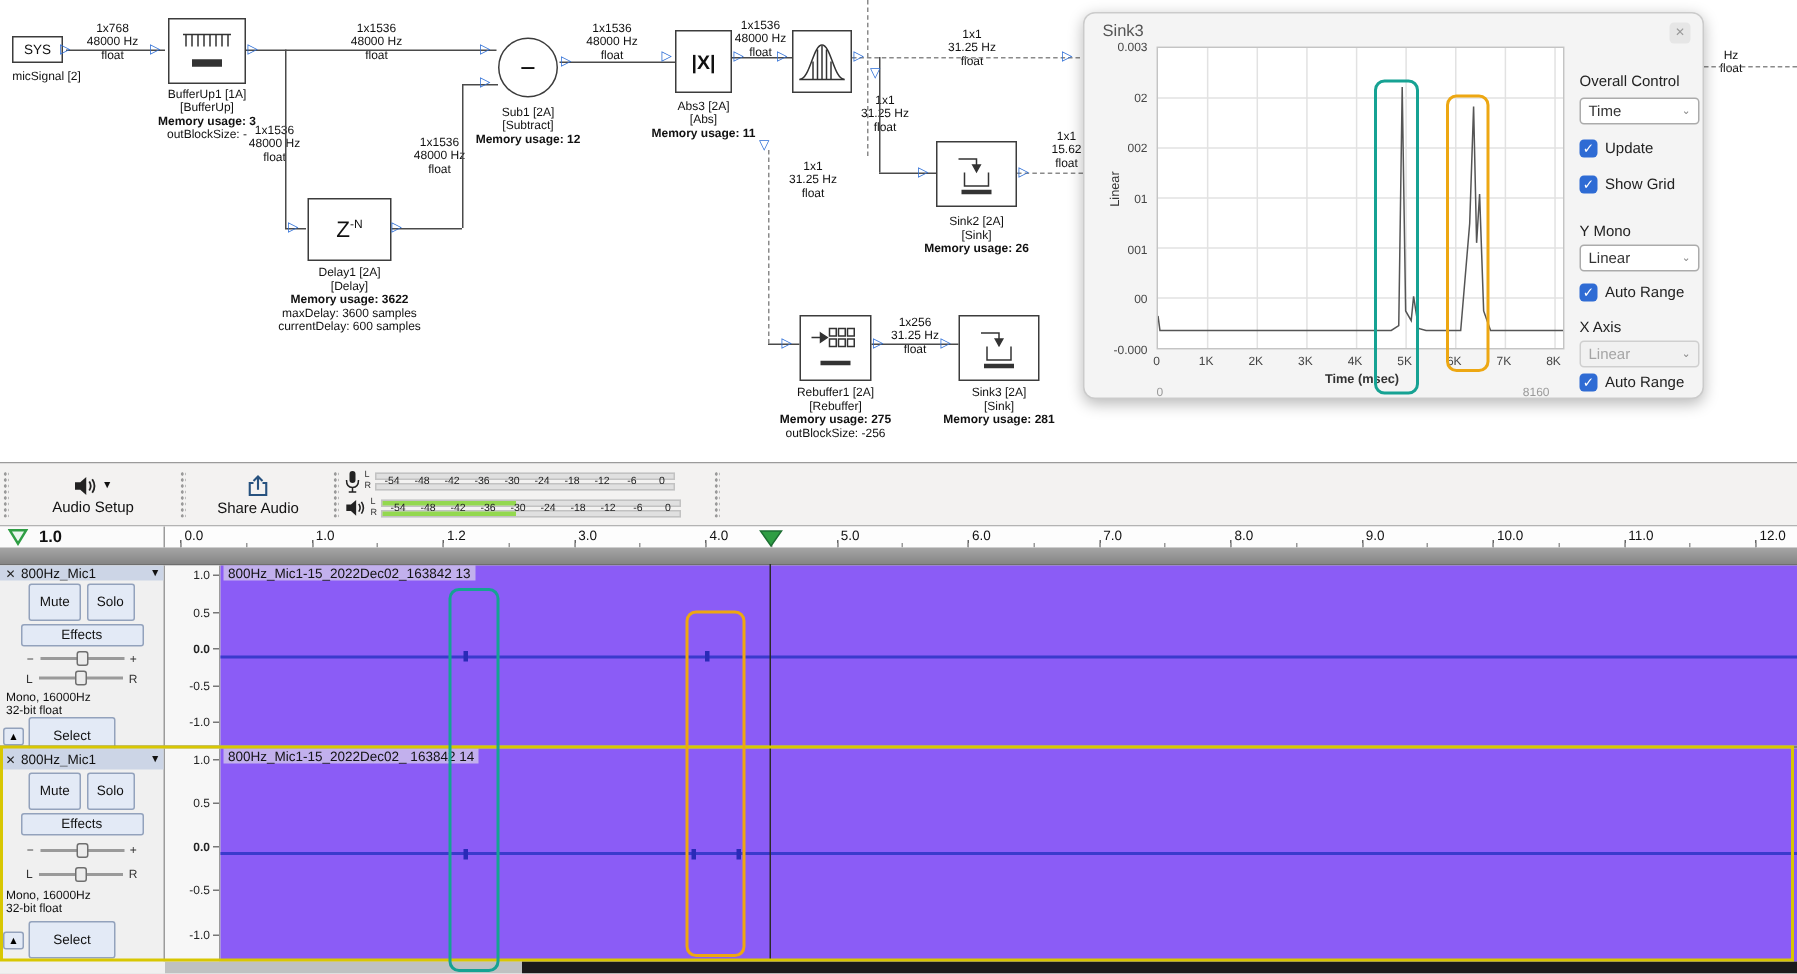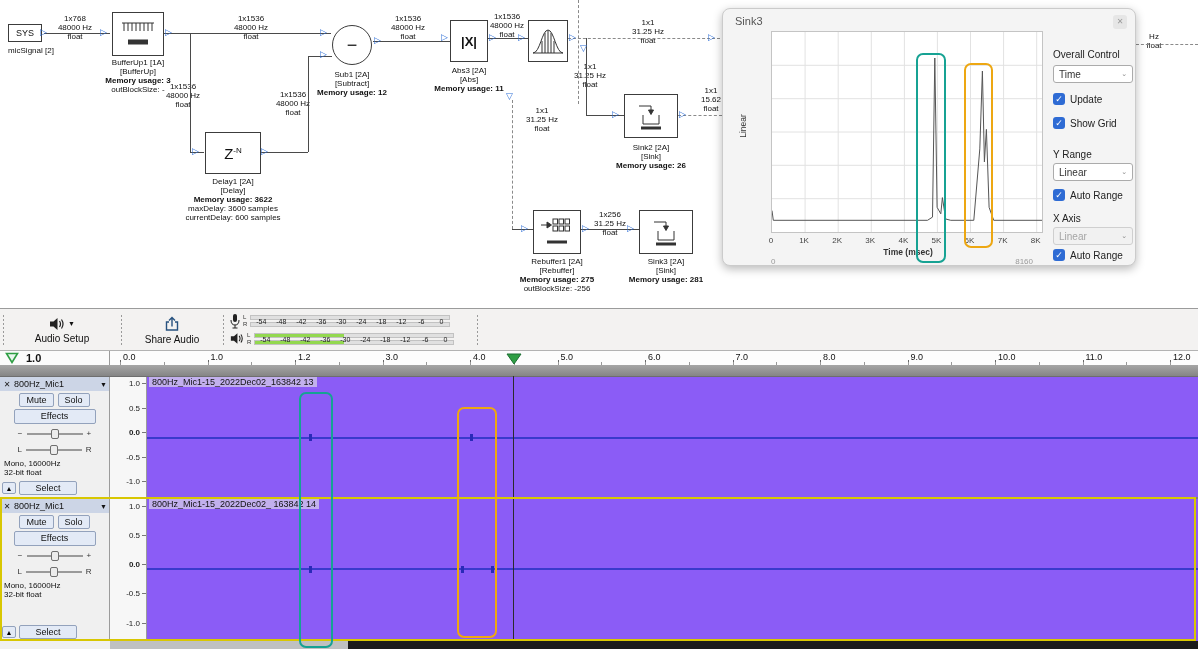--- a/index.html
+++ b/index.html
@@ -66,21 +66,21 @@
 .slab.bold{font-weight:bold}
 .stick{position:absolute;right:0;width:4px;height:1px;background:#777}
 .wline{position:absolute;left:0;right:0;height:2px;background:#3a3acc}
 .blip{position:absolute;width:3px;height:7px;background:#2a2ab8}
 .ttitle{position:absolute;left:2px;top:0;font-size:9px;color:#111;background:rgba(232,232,232,.6);padding:0 3px;white-space:nowrap}
 .tc-title{height:14px;background:#ccd5e6;display:flex;align-items:center;gap:2px;padding:0 2px;font-size:9px;color:#111}
 .tc-title .x{font-size:8px;color:#222;width:10px;text-align:center}
 .tc-title .nm{flex:1;overflow:hidden;white-space:nowrap}
 .tc-title .car{font-size:7px}
 .trow{display:flex;justify-content:center;gap:4px;margin-top:2px}
-.btn{background:#e3eaf6;border:1px solid #93a2bc;border-radius:2px;font-size:9px;line-height:11px;height:14px;padding:0 6px;color:#111;text-align:center}
+.btn{background:#e3eaf6;border:1px solid #93a2bc;border-radius:2px;font-size:9px;line-height:11px;height:25px;padding:0 6px;color:#111;text-align:center}
 .btn.wide{width:82px;height:15px;line-height:13px}
 .srow{display:flex;align-items:center;justify-content:center;gap:4px;margin-top:3px;font-size:8px;color:#333;height:13px}
 .sl{position:relative;width:56px;height:10px}
 .sl::before{content:"";position:absolute;left:0;right:0;top:4px;height:2px;background:#9a9a9a}
 .sl .th{position:absolute;left:24px;top:0;width:8px;height:10px;background:#ececec;border:1px solid #6f6f6f;border-radius:2px}
 .tinfo{font-size:8px;line-height:9px;padding-left:4px;margin-top:3px;color:#111}
 .tc-bottom{margin-top:auto;display:flex;align-items:center;gap:3px;padding:0 0 2px 2px}
 .collapse{width:14px;height:12px;font-size:7px;line-height:11px;text-align:center;background:#e3eaf6;border:1px solid #93a2bc;border-radius:2px}
 .track-sep{position:absolute;left:0;top:188px;width:100%;height:2px;background:#7c7c7c}
 .bbar{position:absolute;left:0;top:332px;width:1198px;height:9px;background:#f0f0f0}
@@ -274,20 +274,29 @@
     <div class="wlbl" style="left:1134px;top:32px;width:40px">
         <div>Hz</div>
         <div>float</div>
       </div>
 
     <div class="panel">
       <div class="ptitle">Sink3</div>
       <div class="pclose">✕</div>
 
       <div class="ylab">Linear</div>
+      <div class="ytickwrap">
+          <div class="ytick" style="top: -4px;">0.003</div>
+          <div class="ytick" style="top: 29.6667px;">02</div>
+          <div class="ytick" style="top: 63.3333px;">002</div>
+          <div class="ytick" style="top: 97px;">01</div>
+          <div class="ytick" style="top: 130.667px;">001</div>
+          <div class="ytick" style="top: 164.333px;">00</div>
+          <div class="ytick" style="top: 198px;">-0.000</div>
+        </div>
 
       <div class="plotbox">
         <svg id="plot-svg" width="270" height="200" viewBox="0 0 270 200" style="display:block">
             <g stroke="#e2e2e2" stroke-width="1">
               <line x1="33.1" y1="0" x2="33.1" y2="200"></line>
               <line x1="66.2" y1="0" x2="66.2" y2="200"></line>
               <line x1="99.3" y1="0" x2="99.3" y2="200"></line>
               <line x1="132.4" y1="0" x2="132.4" y2="200"></line>
               <line x1="165.4" y1="0" x2="165.4" y2="200"></line>
               <line x1="198.5" y1="0" x2="198.5" y2="200"></line>
@@ -327,21 +336,21 @@
         <span class="chev">⌄</span>
       </div>
       <label class="cb" style="left:330px;top:84px">
         <span class="box" style="background: rgb(46, 107, 212);">✓</span>
         <span>Update</span>
       </label>
       <label class="cb" style="left:330px;top:108px">
         <span class="box" style="background: rgb(46, 107, 212);">✓</span>
         <span>Show Grid</span>
       </label>
-      <div class="ctl-label" style="left:330px;top:140px">Y Range</div>
+      <div class="ctl-label" style="left:330px;top:140px">Y Mono</div>
       <div class="dd" style="left:330px;top:154px">
         <span>Linear</span>
         <span class="chev">⌄</span>
       </div>
       <label class="cb" style="left:330px;top:180px">
         <span class="box" style="background: rgb(46, 107, 212);">✓</span>
         <span>Auto Range</span>
       </label>
       <div class="ctl-label" style="left:330px;top:204px">X Axis</div>
       <div class="dd disabled" style="left:330px;top:218px">

